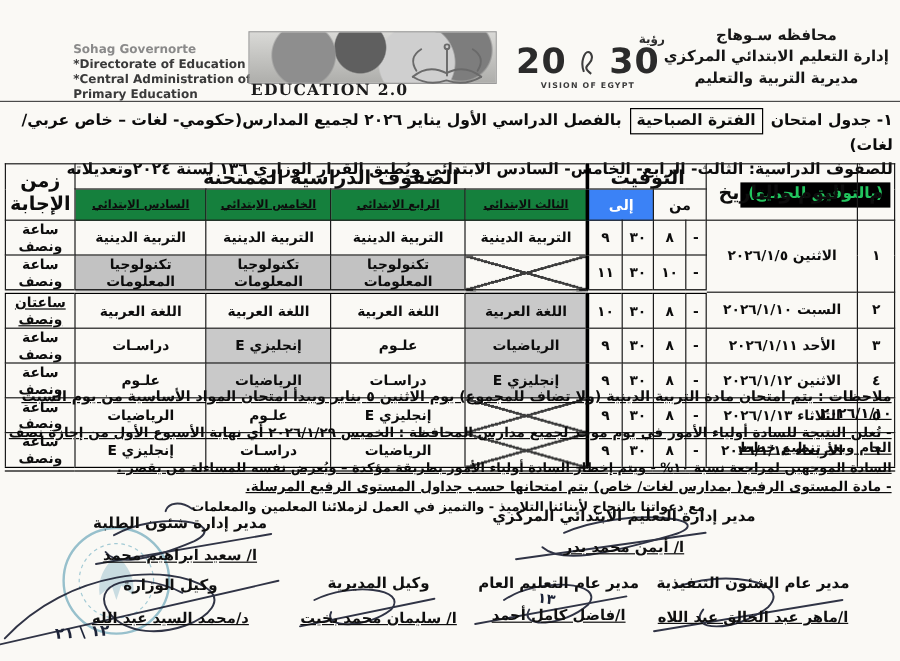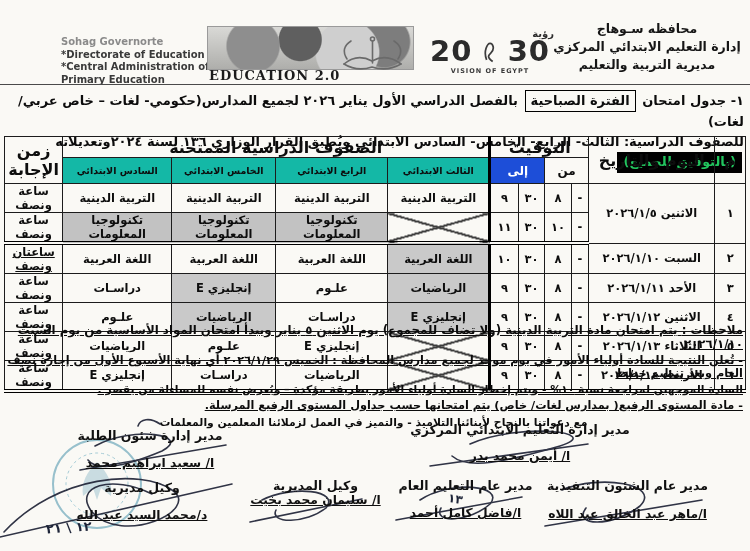--- a/index.html
+++ b/index.html
@@ -32,22 +32,22 @@
   .t-line{font-size:13px;line-height:1.55;text-align:right;}
   .tbox{display:inline-block;border:1.6px solid #000;padding:0 5px;margin:0 2px;}
   .bbox{display:inline-block;background:#000;color:#22c55e;padding:0 6px;margin:0 2px;}
   
   .sched{position:absolute;top:136px;right:4px;width:742px;border-collapse:collapse;
          table-layout:fixed;text-align:center;}
   .sched th,.sched td{border:1px solid #1c1c1c;padding:0;vertical-align:middle;font-weight:bold;color:#0d0d0d;}
   .sched thead tr.hA th{height:20px;font-size:16px;}
   .sched thead tr.hB th{height:25px;font-size:12px;}
   .sched td{height:19px;font-size:11.5px;}
-  .ghead{background:#14b8a6;font-size:9.5px !important;}
-  .to{background:#1d4ed8;color:#fff !important;}
+  .ghead{background:#15803d;font-size:9.5px !important;text-decoration:underline;}
+  .to{background:#3b82f6;color:#fff !important;}
   .thickL{border-left:3px solid #000 !important;}
   .dbl td{border-bottom:4px double #000;}
   .tc{font-size:12px;}
   .num{font-size:12.5px;}
   .day{font-size:11.5px;}
   .dur{font-size:10.5px;}
   .u{text-decoration:underline;}
   .shade{background:#c9c9c9;}
   .tech{background:#c2c2c2;font-size:9.8px;}
   .xcell{background:
@@ -64,21 +64,21 @@
   .closing{font-size:10.8px;text-align:center !important;text-decoration:none !important;}
   
   .sigs{position:absolute;top:416px;left:0;right:0;height:135px;}
   .sg{position:absolute;text-align:center;font-weight:bold;color:#101010;}
   .sgt{font-size:12.5px;}
   .sgn{font-size:12.3px;text-decoration:underline;}
   .sig1{left:400px;top:6px;width:240px;}  .sig1 .sgn{margin-top:12px;}
   .sig2{left:40px;top:12px;width:220px;}  .sig2 .sgn{margin-top:13px;}
   .sig3{left:530px;top:62px;width:195px;} .sig3 .sgn{margin-top:14px;}
   .sig4{left:383px;top:62px;width:165px;} .sig4 .sgn{margin-top:13px;}
-  .sig5{left:233px;top:62px;width:165px;} .sig5 .sgn{}
+  .sig5{left:233px;top:62px;width:165px;} .sig5 .sgn{margin-top:15px;}
   .sig6{left:72px;top:64px;width:140px;}  .sig6 .sgn{margin-top:13px;}
   .scribbles{position:absolute;inset:0;pointer-events:none;}
   .hw{position:absolute;font-weight:bold;color:#1d2438;}
   .hw1{left:46px;top:104px;font-size:13px;transform:rotate(-4deg);}
   .hw2{left:448px;top:76px;font-size:12px;transform:rotate(9deg);}
 </style>
 </head>
 <body>
 
 <div class="page">
@@ -314,21 +314,21 @@
     </div>
     <div class="sg sig4">
       <div class="sgt">مدير عام التعليم العام</div>
       <div class="sgn">ا/فاضل كامل أحمد</div>
     </div>
     <div class="sg sig5">
       <div class="sgt">وكيل المديرية</div>
       <div class="sgn">ا/ سليمان محمد بخيت</div>
     </div>
     <div class="sg sig6">
-      <div class="sgt">وكيل مديرية</div>
+      <div class="sgt">وكيل الوزارة</div>
       <div class="sgn">د/محمد السيد عبد الله</div>
     </div>
 
     <span class="hw hw1">١٢ \ ٢١</span>
     <span class="hw hw2">١٣</span>
   </div>
 
 </div>
 
 </body></html>

